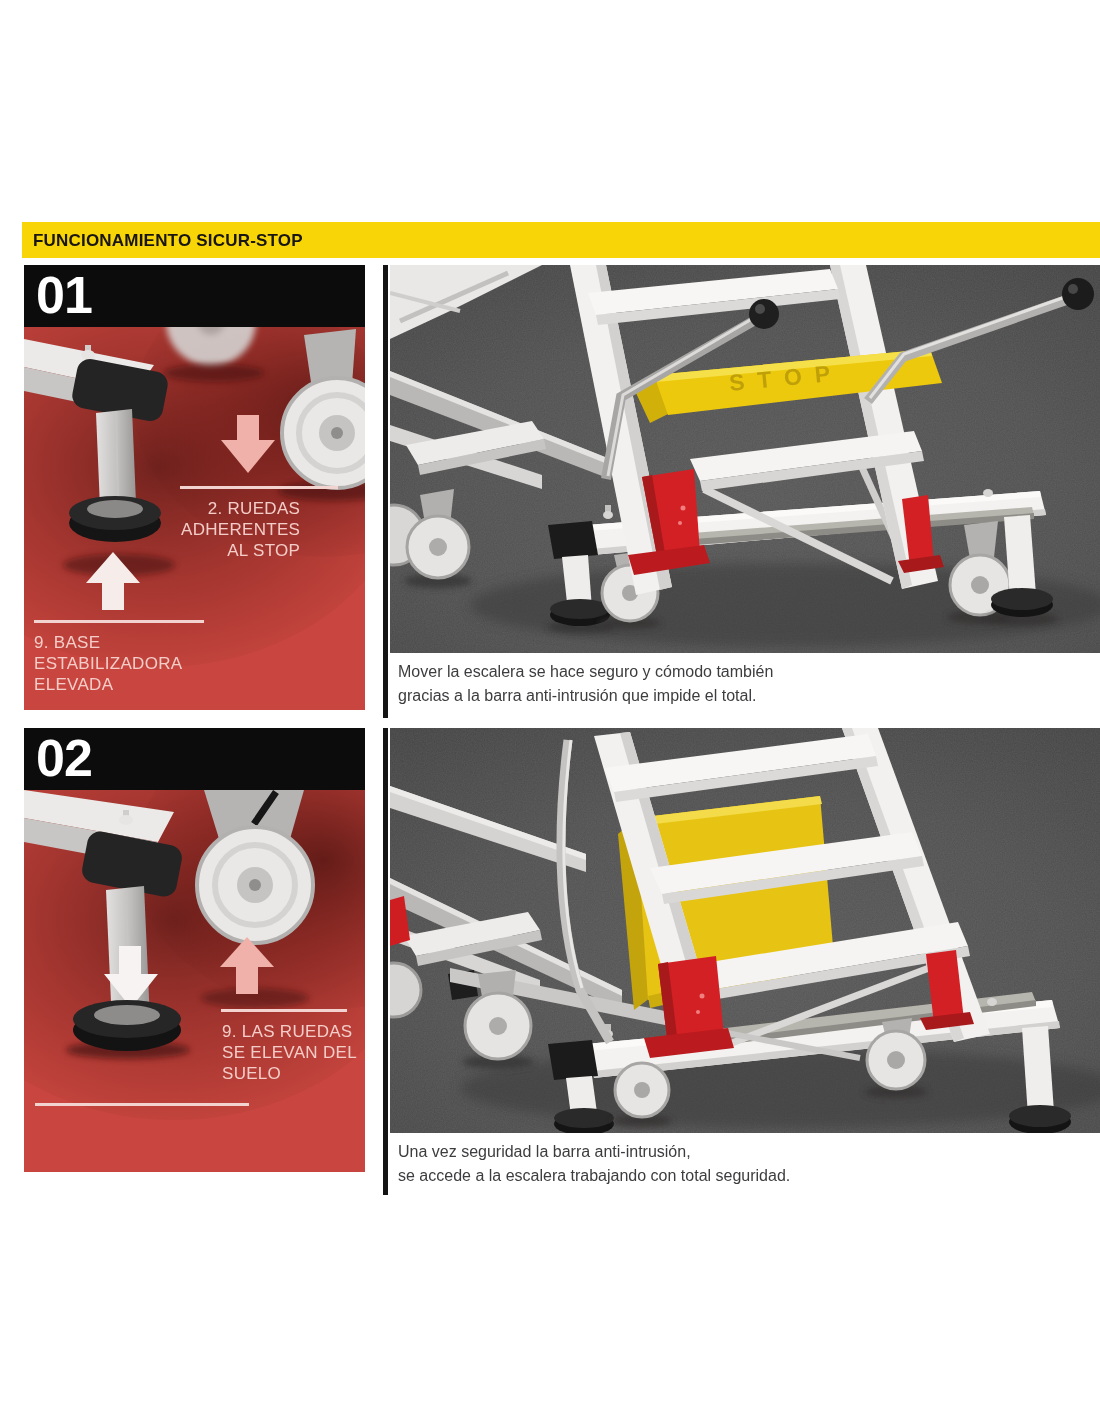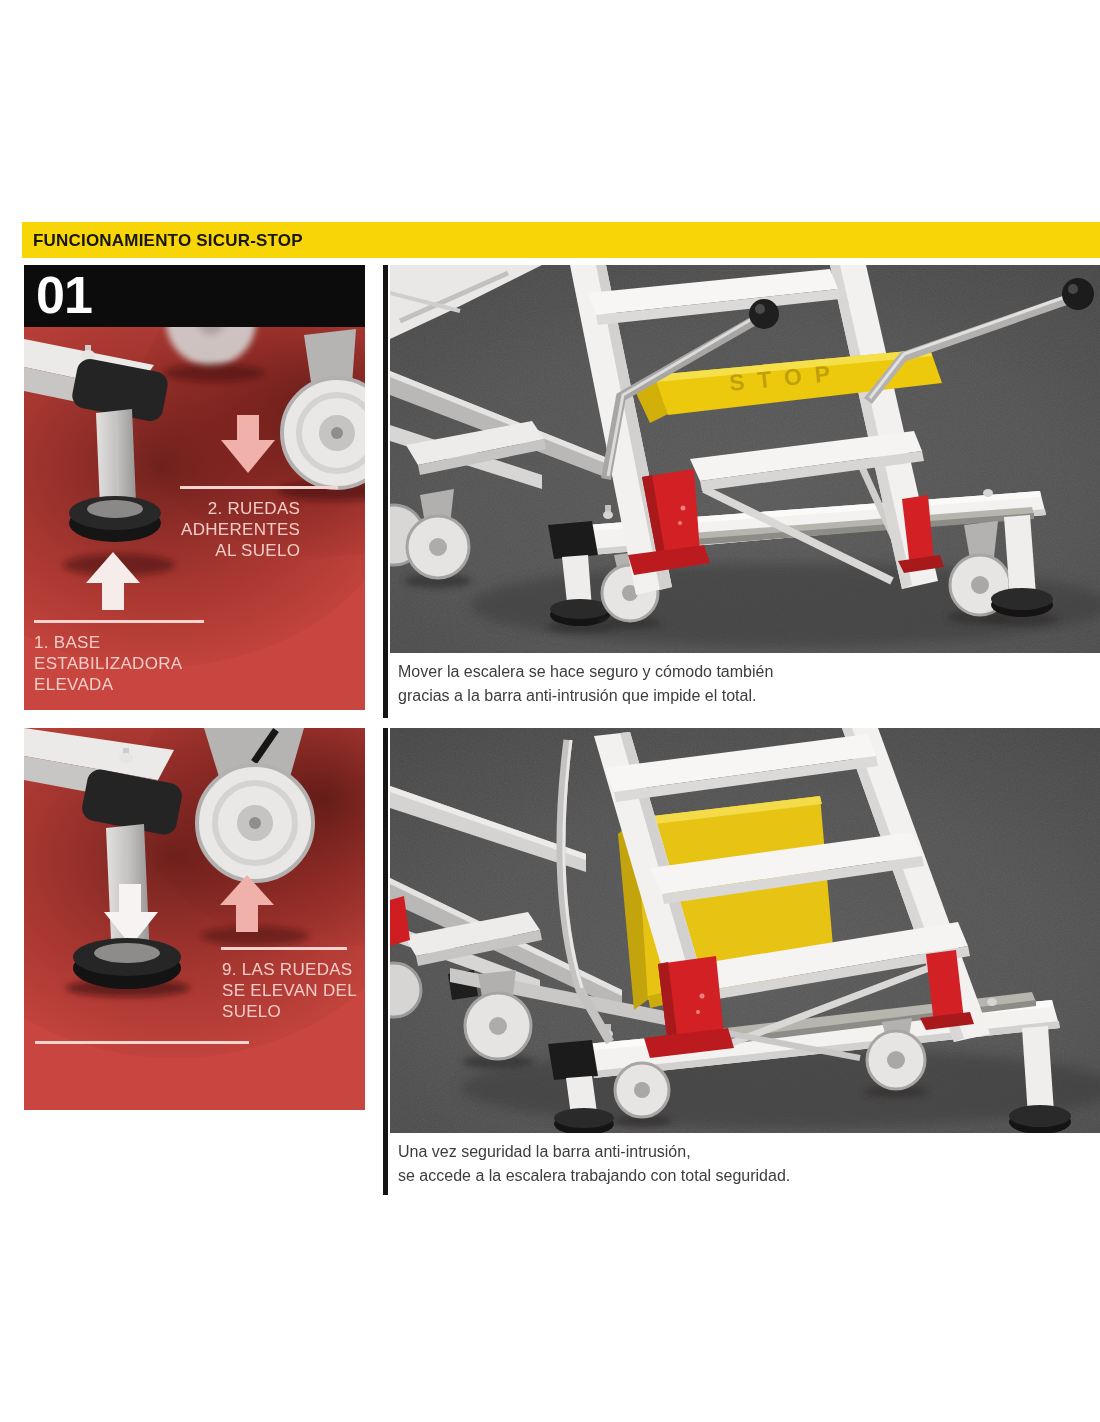--- a/index.html
+++ b/index.html
@@ -98,25 +98,25 @@
         </g>
         <g fill="#f6edeb">
           <polygon points="62,256 116,256 89,225"></polygon>
           <rect x="78" y="254" width="22" height="29"></rect>
         </g>
       </svg>
       <div class="rule" style="left:156px;top:159px;width:158px;"></div>
       <div class="ann" style="left:157px;top:171px;text-align:right;">
         <div>2. RUEDAS</div>
         <div>ADHERENTES</div>
-        <div>AL SUELO</div>
+        <div>AL STOP</div>
       </div>
       <div class="rule" style="left:10px;top:293px;width:170px;"></div>
       <div class="ann" style="left:10px;top:305px;">
-        <div>1. BASE</div>
+        <div>9. BASE</div>
         <div>ESTABILIZADORA</div>
         <div>ELEVADA</div>
       </div>
     </div>
   </div>
 
   <div class="vline" style="top:265px;height:453px;"></div>
 
   <div class="photo" style="top:265px;height:388px;">
     <svg width="725" height="388" viewBox="0 0 725 388">
@@ -244,20 +244,21 @@
       </g>
     </svg>
   </div>
 
   <div class="caption" style="top:660px;">
     <div>Mover la escalera se hace seguro y cómodo también</div>
     <div>gracias a la barra anti-intrusión que impide el total.</div>
   </div>
 
   <div class="panel" style="top:728px;height:444px;">
+    <div class="panel-num">02</div>
     <div class="panel-body" style="height:382px;">
       <svg width="341" height="382" viewBox="0 0 341 382">
         <defs>
           <radialGradient id="p2vin" cx="50%" cy="50%" r="55%">
             <stop offset="0%" stop-color="#2a0503" stop-opacity="0.55"></stop>
             <stop offset="55%" stop-color="#5a120f" stop-opacity="0.3"></stop>
             <stop offset="100%" stop-color="#5a120f" stop-opacity="0"></stop>
           </radialGradient>
           <linearGradient id="p2leg" x1="0" y1="0" x2="1" y2="0">
             <stop offset="0%" stop-color="#e2e1df"></stop>

